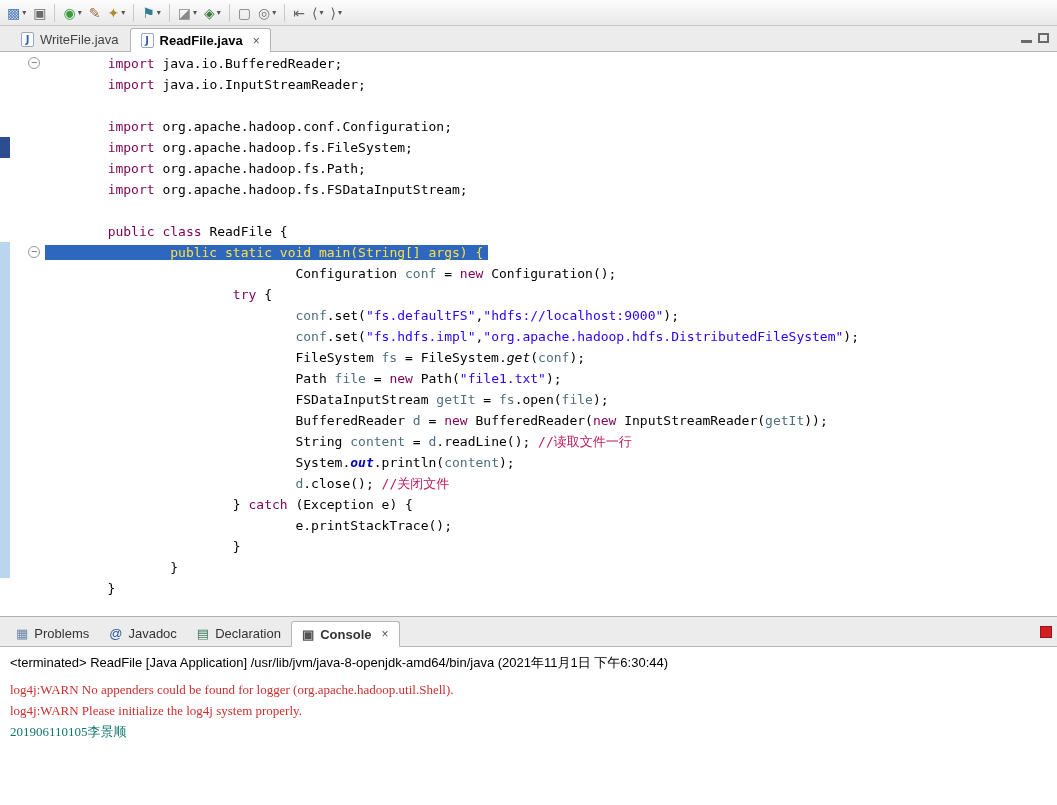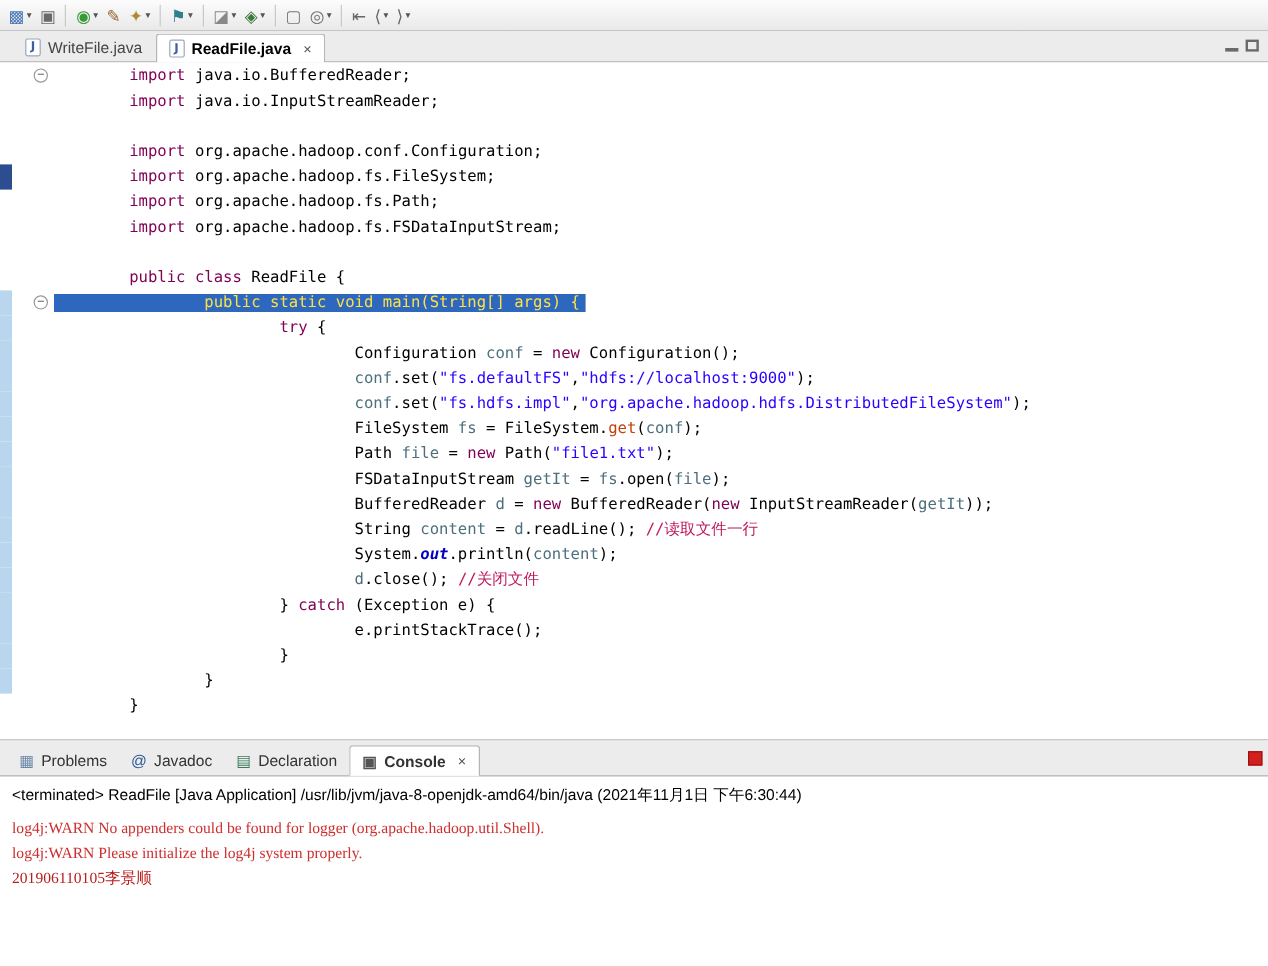--- a/index.html
+++ b/index.html
@@ -42,41 +42,41 @@
     border-radius:50%;background:#fff;color:#666;font-size:10px;line-height:10px;
     text-align:center;display:block}
   .ct{flex:1;white-space:pre}
   .tok-p{color:#000}
   .tok-k{color:#7f0055;font-weight:normal}
   .tok-s{color:#2a00ff}
   .tok-c{color:#be185d}
   .tok-cm{color:#3f7f5f;text-decoration:underline wavy #e01b1b;text-underline-offset:2px}
   .tok-v{color:#4d6f7d}
   .tok-f{color:#0000c0;font-weight:bold;font-style:italic}
-  .tok-i{color:#c2410c}
+  .tok-i{font-style:italic;color:#000000}
   .selwrap{background:#2e67be;padding-right:5px}
   .selwrap span{color:#fde047}
 
   
   .bottom{height:189px;flex:none;border-top:1px solid #b0b0b0;background:#f0f0f0;
     display:flex;flex-direction:column}
   .btabbar{height:30px;flex:none;display:flex;align-items:flex-end;padding-left:6px;
     background:#ececec;position:relative;border-bottom:1px solid #b5b5b5}
   .btab{display:inline-flex;align-items:center;gap:6px;height:26px;padding:0 10px;
     font-size:13px;color:#333;cursor:default}
   .btab.active{background:#fff;border:1px solid #b5b5b5;border-bottom-color:#fff;
     border-radius:3px 3px 0 0;font-weight:bold;position:relative;top:1px}
   .bicon{font-size:13px;line-height:1}
   .terminate{position:absolute;right:5px;top:9px;width:12px;height:12px;
     background:#d21f1f;border:1px solid #9d1212}
   .cbody{flex:1;background:#fff;padding:4px 10px;overflow:hidden}
   .chead{font-size:13px;color:#000;padding:3px 0 7px;white-space:pre}
   .cline{font-family:Liberation Serif, serif;font-size:13px;line-height:21px;white-space:pre}
   .cline.stderr{color:#cd2f2f}
-  .cline.stdout{color:#b91c1c}
+  .cline.stdout{color:#0f766e}
 </style>
 </head>
 <body>
 
 <div class="window">
 
   <div class="toolbar">
       <div class="tbtn">
         <span class="tglyph" style="color: rgb(74, 122, 181);">▩</span>
         <span class="tdrop">▾</span>
@@ -152,22 +152,22 @@
       <div class="crow"><div class="ann"></div><div class="fold"><span class="fm">−</span></div><div class="ct"><span class="tok-p">        </span><span class="tok-k">import</span><span class="tok-p"> java.io.BufferedReader;</span></div></div>
       <div class="crow"><div class="ann"></div><div class="fold"></div><div class="ct"><span class="tok-p">        </span><span class="tok-k">import</span><span class="tok-p"> java.io.InputStreamReader;</span></div></div>
       <div class="crow"><div class="ann"></div><div class="fold"></div><div class="ct"></div></div>
       <div class="crow"><div class="ann"></div><div class="fold"></div><div class="ct"><span class="tok-p">        </span><span class="tok-k">import</span><span class="tok-p"> org.apache.hadoop.conf.Configuration;</span></div></div>
       <div class="crow"><div class="ann mark"></div><div class="fold"></div><div class="ct"><span class="tok-p">        </span><span class="tok-k">import</span><span class="tok-p"> org.apache.hadoop.fs.FileSystem;</span></div></div>
       <div class="crow"><div class="ann"></div><div class="fold"></div><div class="ct"><span class="tok-p">        </span><span class="tok-k">import</span><span class="tok-p"> org.apache.hadoop.fs.Path;</span></div></div>
       <div class="crow"><div class="ann"></div><div class="fold"></div><div class="ct"><span class="tok-p">        </span><span class="tok-k">import</span><span class="tok-p"> org.apache.hadoop.fs.FSDataInputStream;</span></div></div>
       <div class="crow"><div class="ann"></div><div class="fold"></div><div class="ct"></div></div>
       <div class="crow"><div class="ann"></div><div class="fold"></div><div class="ct"><span class="tok-p">        </span><span class="tok-k">public</span><span class="tok-p"> </span><span class="tok-k">class</span><span class="tok-p"> ReadFile {</span></div></div>
       <div class="crow"><div class="ann range"></div><div class="fold"><span class="fm">−</span></div><div class="ct"><span class="selwrap"><span class="tok-p">                </span><span class="tok-k">public static void</span><span class="tok-p"> main(String[] args) {</span></span></div></div>
+      <div class="crow"><div class="ann range"></div><div class="fold"></div><div class="ct"><span class="tok-p">                                Configuration </span><span class="tok-v">conf</span><span class="tok-p"> = </span><span class="tok-k">new</span><span class="tok-p"> Configuration();</span></div></div>
       <div class="crow"><div class="ann range"></div><div class="fold"></div><div class="ct"><span class="tok-p">                        </span><span class="tok-k">try</span><span class="tok-p"> {</span></div></div>
-      <div class="crow"><div class="ann range"></div><div class="fold"></div><div class="ct"><span class="tok-p">                                Configuration </span><span class="tok-v">conf</span><span class="tok-p"> = </span><span class="tok-k">new</span><span class="tok-p"> Configuration();</span></div></div>
       <div class="crow"><div class="ann range"></div><div class="fold"></div><div class="ct"><span class="tok-p">                                </span><span class="tok-v">conf</span><span class="tok-p">.set(</span><span class="tok-s">"fs.defaultFS"</span><span class="tok-p">,</span><span class="tok-s">"hdfs://localhost:9000"</span><span class="tok-p">);</span></div></div>
       <div class="crow"><div class="ann range"></div><div class="fold"></div><div class="ct"><span class="tok-p">                                </span><span class="tok-v">conf</span><span class="tok-p">.set(</span><span class="tok-s">"fs.hdfs.impl"</span><span class="tok-p">,</span><span class="tok-s">"org.apache.hadoop.hdfs.DistributedFileSystem"</span><span class="tok-p">);</span></div></div>
       <div class="crow"><div class="ann range"></div><div class="fold"></div><div class="ct"><span class="tok-p">                                FileSystem </span><span class="tok-v">fs</span><span class="tok-p"> = FileSystem.</span><span class="tok-i">get</span><span class="tok-p">(</span><span class="tok-v">conf</span><span class="tok-p">);</span></div></div>
       <div class="crow"><div class="ann range"></div><div class="fold"></div><div class="ct"><span class="tok-p">                                Path </span><span class="tok-v">file</span><span class="tok-p"> = </span><span class="tok-k">new</span><span class="tok-p"> Path(</span><span class="tok-s">"file1.txt"</span><span class="tok-p">);</span></div></div>
       <div class="crow"><div class="ann range"></div><div class="fold"></div><div class="ct"><span class="tok-p">                                FSDataInputStream </span><span class="tok-v">getIt</span><span class="tok-p"> = </span><span class="tok-v">fs</span><span class="tok-p">.open(</span><span class="tok-v">file</span><span class="tok-p">);</span></div></div>
       <div class="crow"><div class="ann range"></div><div class="fold"></div><div class="ct"><span class="tok-p">                                BufferedReader </span><span class="tok-v">d</span><span class="tok-p"> = </span><span class="tok-k">new</span><span class="tok-p"> BufferedReader(</span><span class="tok-k">new</span><span class="tok-p"> InputStreamReader(</span><span class="tok-v">getIt</span><span class="tok-p">));</span></div></div>
       <div class="crow"><div class="ann range"></div><div class="fold"></div><div class="ct"><span class="tok-p">                                String </span><span class="tok-v">content</span><span class="tok-p"> = </span><span class="tok-v">d</span><span class="tok-p">.readLine(); </span><span class="tok-c">//读取文件一行</span></div></div>
       <div class="crow"><div class="ann range"></div><div class="fold"></div><div class="ct"><span class="tok-p">                                System.</span><span class="tok-f">out</span><span class="tok-p">.println(</span><span class="tok-v">content</span><span class="tok-p">);</span></div></div>
       <div class="crow"><div class="ann range"></div><div class="fold"></div><div class="ct"><span class="tok-p">                                </span><span class="tok-v">d</span><span class="tok-p">.close(); </span><span class="tok-c">//关闭文件</span></div></div>
       <div class="crow"><div class="ann range"></div><div class="fold"></div><div class="ct"><span class="tok-p">                        } </span><span class="tok-k">catch</span><span class="tok-p"> (Exception e) {</span></div></div>

